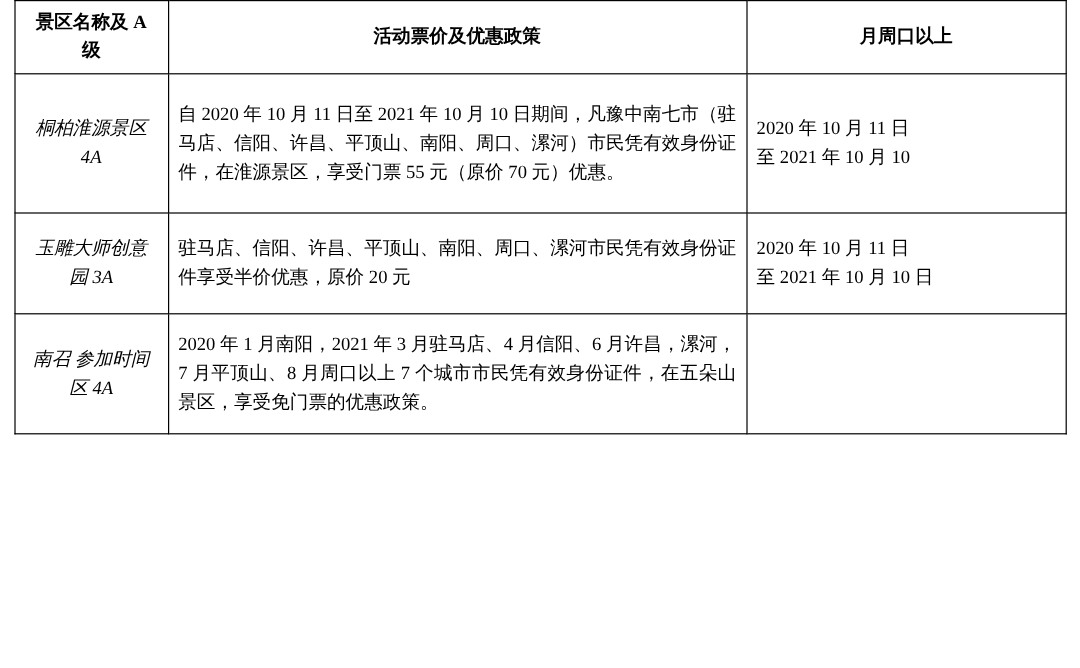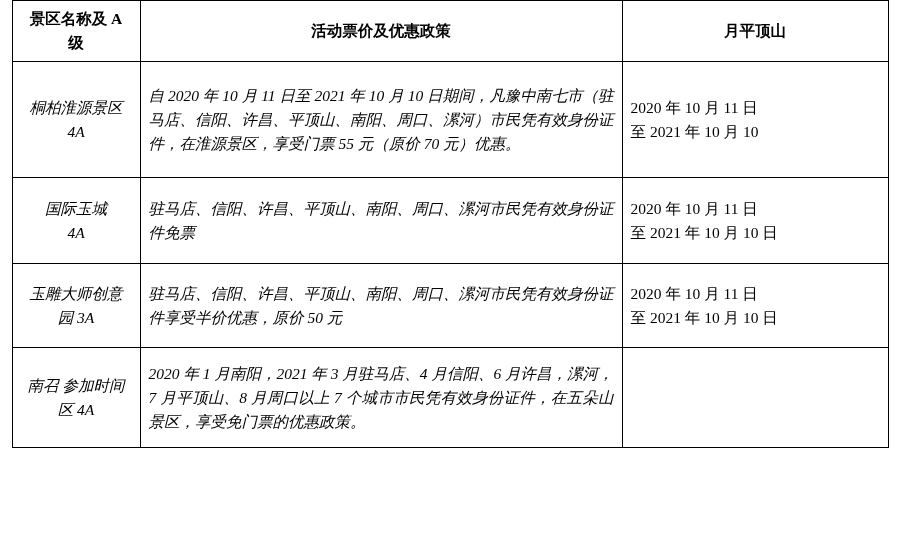--- a/index.html
+++ b/index.html
@@ -63,21 +63,20 @@
   td.cell-name {
     text-align: center;
     width: 128px;
     font-style: italic;
   }
   td.cell-policy {
     text-align: justify;
     text-justify: inter-ideograph;
     width: 482px;
     padding: 8px 10px;
-    font-style: italic;
   }
   td.cell-time {
     width: 266px;
   }
   .row-1 td { height: 116px; }
   .row-2 td { height: 86px; }
   .row-3 td { height: 84px; }
   .row-4 td { height: 84px; margin-left: 39px; }
   .row-5 td { height: 100px; }
   .nowrap-line { white-space: nowrap; }
@@ -86,52 +85,41 @@
 <body>
 
 <div class="page">
 
 
   <table class="main-table">
     <thead>
       <tr>
         <th class="col-name">景区名称及 A 级</th>
         <th class="col-policy">活动票价及优惠政策</th>
-        <th class="col-time">月平顶山</th>
+        <th class="col-time">月周口以上</th>
       </tr>
     </thead>
     <tbody>
       <tr class="row-1">
         <td class="cell-name">
           <div>桐柏淮源景区</div>
           <div>4A</div>
         </td>
         <td class="cell-policy">自 2020 年 10 月 11 日至 2021 年 10 月 10 日期间，凡豫中南七市（驻马店、信阳、许昌、平顶山、南阳、周口、漯河）市民凭有效身份证件，在淮源景区，享受门票 55 元（原价 70 元）优惠。</td>
         <td class="cell-time">
           <div class="nowrap-line">2020 年 10 月 11 日</div>
           <div class="nowrap-line">至 2021 年 10 月 10</div>
         </td>
       </tr>
-      <tr class="row-2">
-        <td class="cell-name">
-          <div>国际玉城</div>
-          <div>4A</div>
-        </td>
-        <td class="cell-policy">驻马店、信阳、许昌、平顶山、南阳、周口、漯河市民凭有效身份证件免票</td>
-        <td class="cell-time">
-          <div class="nowrap-line">2020 年 10 月 11 日</div>
-          <div class="nowrap-line">至 2021 年 10 月 10 日</div>
-        </td>
-      </tr>
       <tr class="row-4">
         <td class="cell-name">
           <div>玉雕大师创意</div>
           <div>园 3A</div>
         </td>
-        <td class="cell-policy">驻马店、信阳、许昌、平顶山、南阳、周口、漯河市民凭有效身份证件享受半价优惠，原价 50 元</td>
+        <td class="cell-policy">驻马店、信阳、许昌、平顶山、南阳、周口、漯河市民凭有效身份证件享受半价优惠，原价 20 元</td>
         <td class="cell-time">
           <div class="nowrap-line">2020 年 10 月 11 日</div>
           <div class="nowrap-line">至 2021 年 10 月 10 日</div>
         </td>
       </tr>
       <tr class="row-5">
         <td class="cell-name">
           <div>南召 参加时间</div>
           <div>区 4A</div>
         </td>

